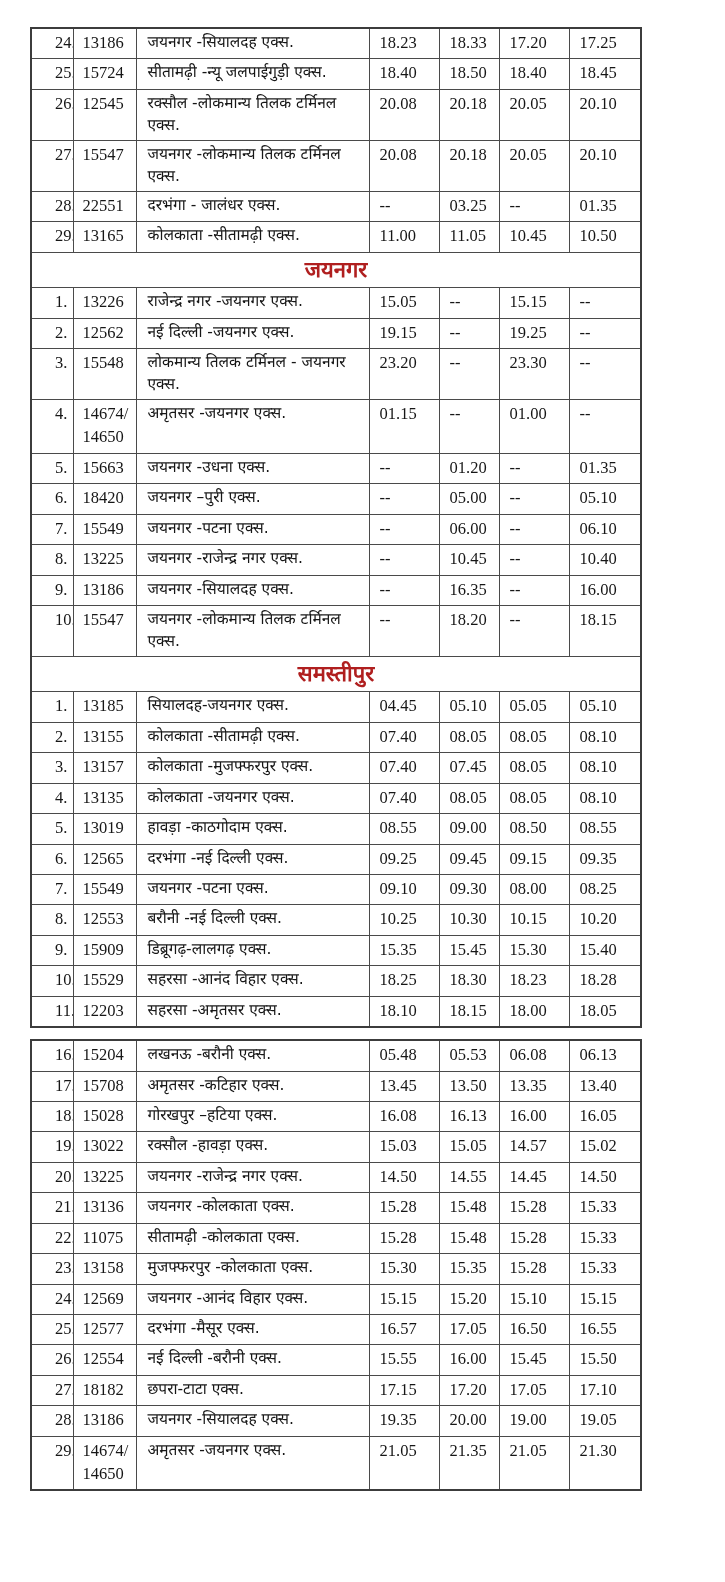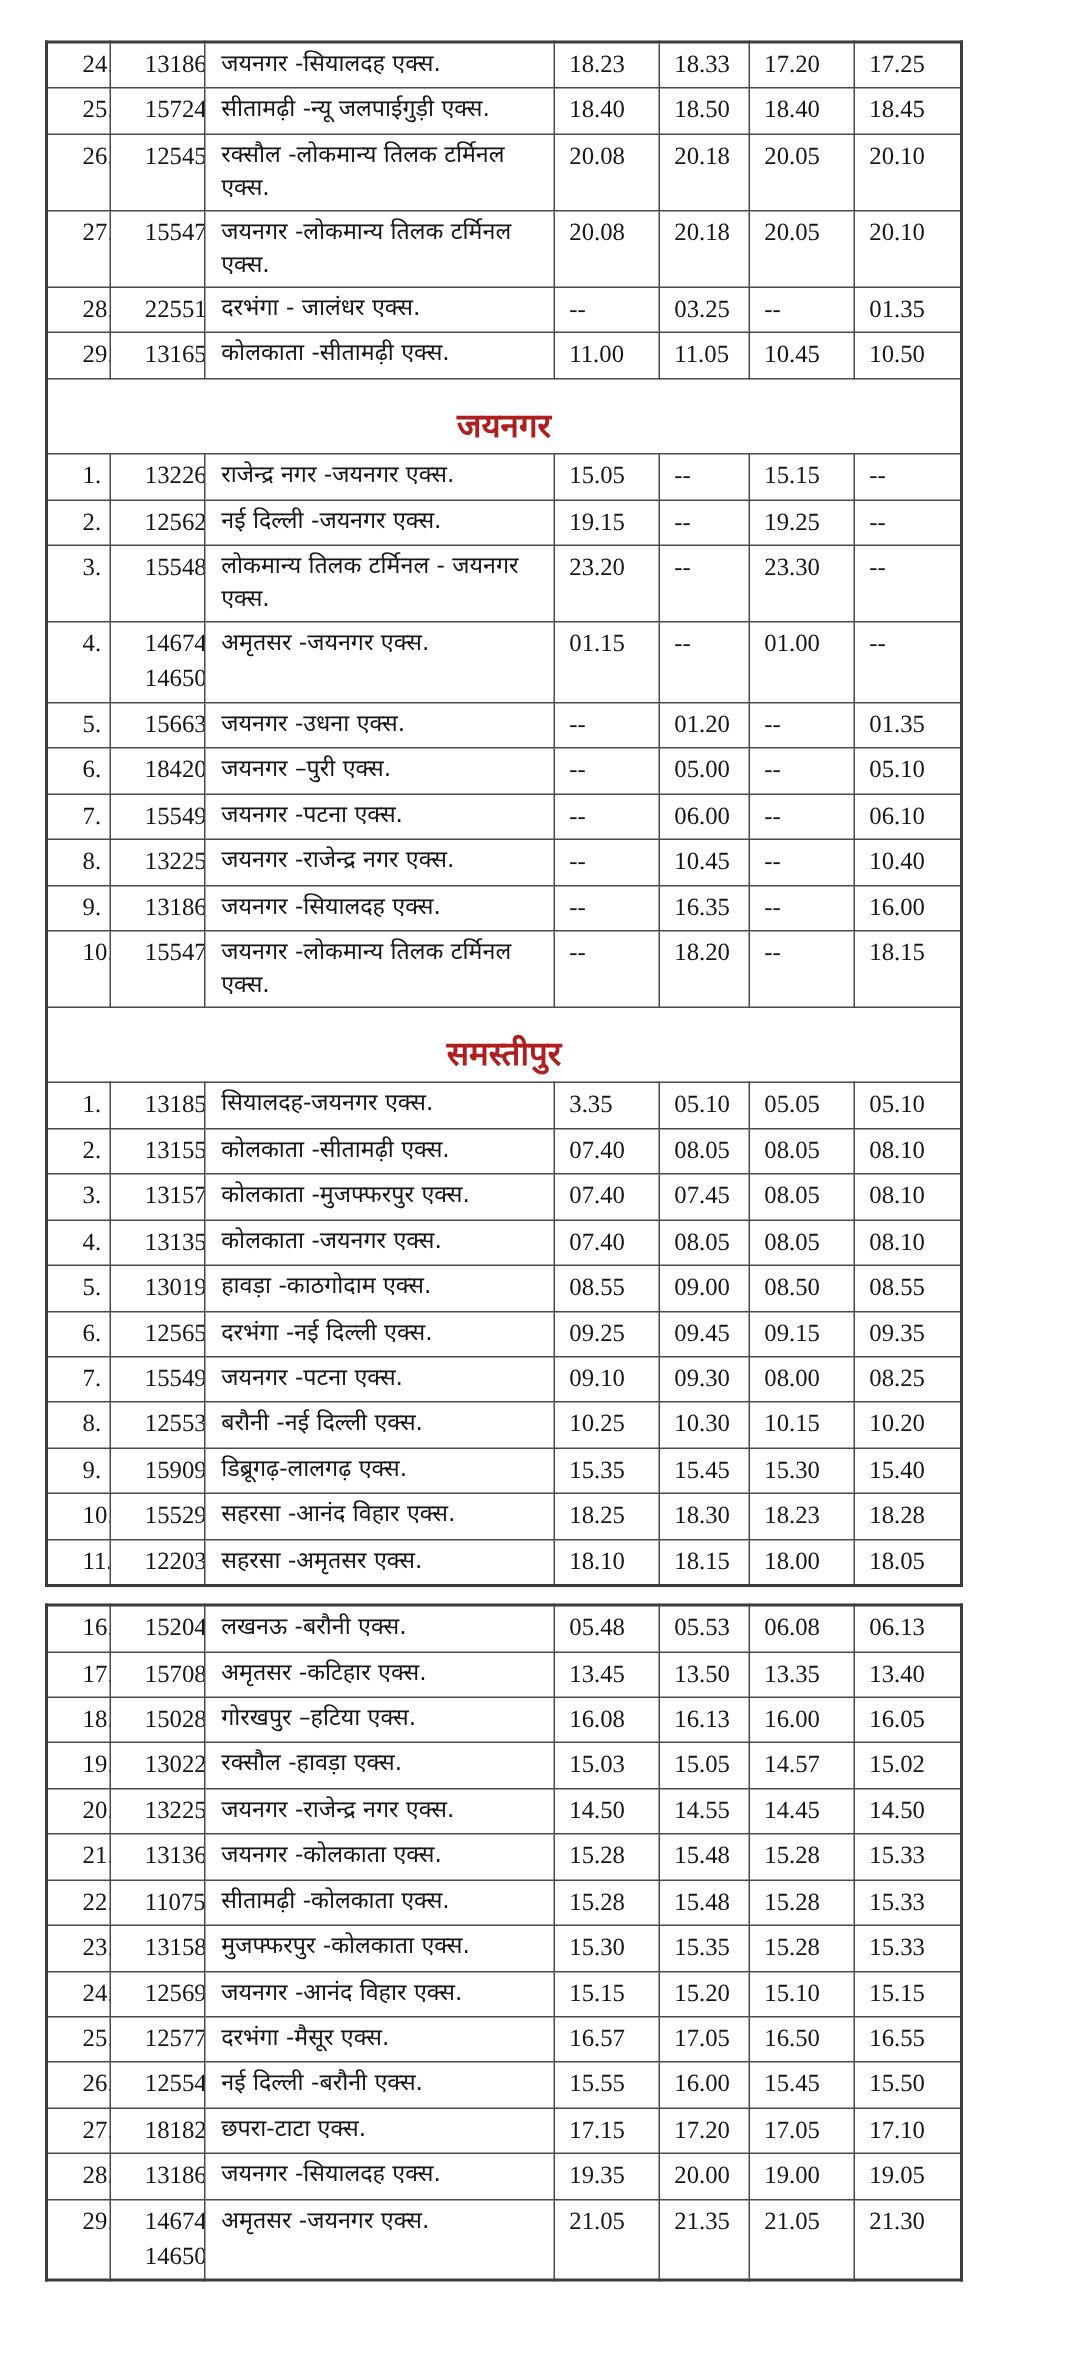--- a/index.html
+++ b/index.html
@@ -29,35 +29,35 @@
     overflow:hidden;
   }
   .tt td.c0{
     font-family:"Liberation Serif","DejaVu Serif",serif;
     font-size:16.5px;
     padding-left:23px;
   }
   .tt td.c1{
     font-family:"Liberation Serif","DejaVu Serif",serif;
     font-size:16.5px;
-    padding-left:23px;
+    padding-left:9px;
     white-space:pre-line;
   }
   .tt td.c2{padding-left:11px;}
   .tt td.c3,.tt td.c4,.tt td.c5,.tt td.c6{
     font-family:"Liberation Serif","DejaVu Serif",serif;
     font-size:16.5px;
     padding-left:10px;
   }
   .tt td.sec{
     text-align:center;
     font-weight:bold;
     font-size:22px;
     line-height:1.25;
-    padding:18px 0 4px 0;
+    padding:3px 0 4px 0;
     color:#b01f1f;
   }
 </style>
 </head>
 <body>
 
 <div class="page">
 
   <table class="tt" id="t1">
     <colgroup>
@@ -218,21 +218,21 @@
           <td class="c5">--</td>
           <td class="c6">18.15</td>
         </tr>
         <tr>
           <td colspan="7" class="sec">समस्तीपुर</td>
         </tr>
         <tr>
           <td class="c0">1.</td>
           <td class="c1">13185</td>
           <td class="c2">सियालदह-जयनगर  एक्स.</td>
-          <td class="c3">3.35</td>
+          <td class="c3">04.45</td>
           <td class="c4">05.10</td>
           <td class="c5">05.05</td>
           <td class="c6">05.10</td>
         </tr>
         <tr>
           <td class="c0">2.</td>
           <td class="c1">13155</td>
           <td class="c2">कोलकाता -सीतामढ़ी  एक्स.</td>
           <td class="c3">07.40</td>
           <td class="c4">08.05</td>

